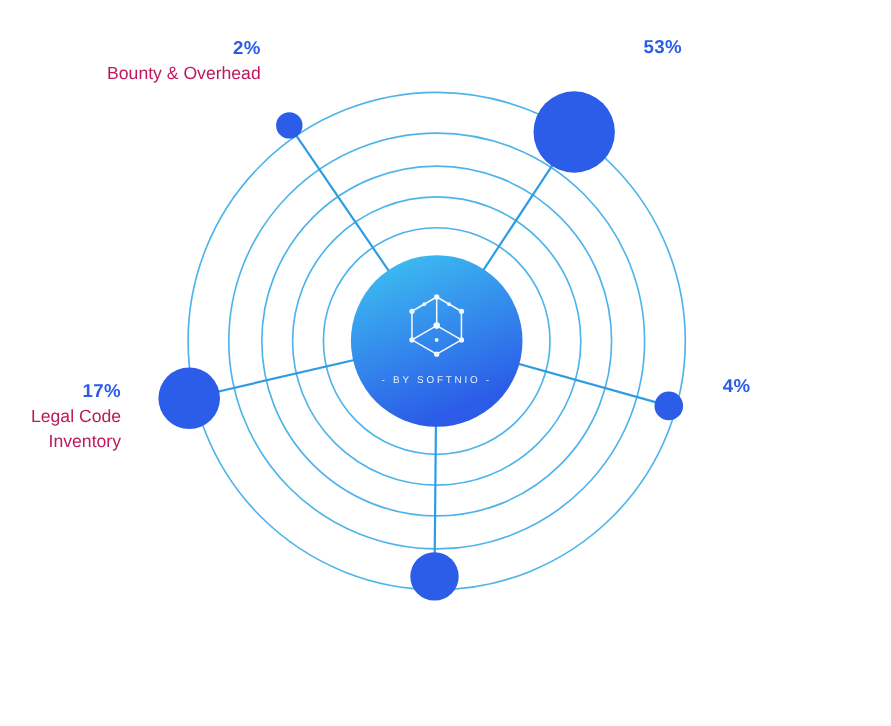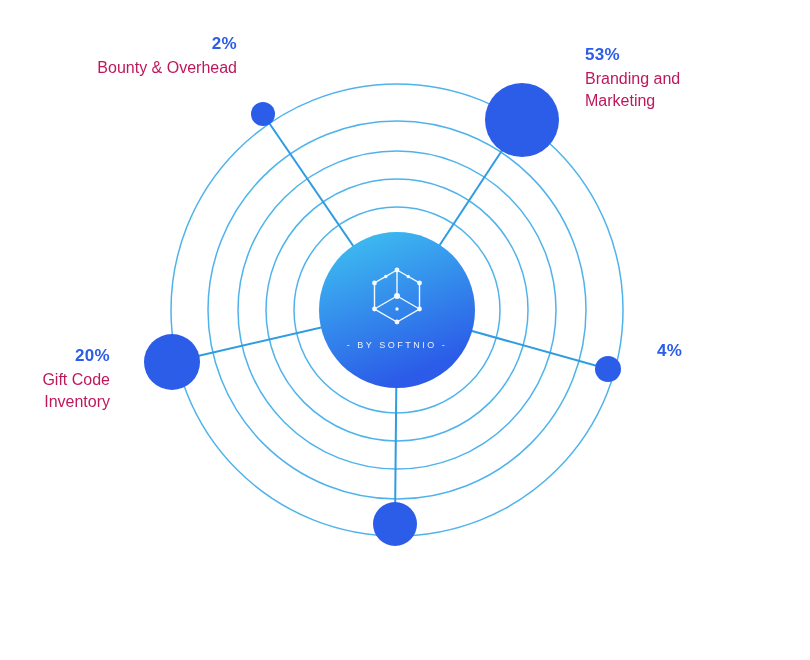--- a/index.html
+++ b/index.html
@@ -101,30 +101,28 @@
 
       <text x="397" y="348" text-anchor="middle" font-size="9" letter-spacing="2.5" fill="#ffffff" opacity="0.9" font-family="Liberation Sans, sans-serif">- BY SOFTNIO -</text>
     </g>
   </svg>
 
   <div class="label-block align-right" style="left:37px; top:33px; width:200px;">
     <div class="pct">2%</div>
     <div class="label">Bounty &amp; Overhead</div>
   </div>
 
-  <div class="label-block align-left" style="left:585px; top:32px; width:190px;margin-top:12px;">
+  <div class="label-block align-left" style="left:585px; top:32px; width:190px;">
     <div class="pct">53%</div>
-    <div class="label">Branding and
-Marketing</div>
   </div>
 
   <div class="label-block align-left" style="left:657px; top:340px; width:150px;">
     <div class="pct">4%</div>
   </div>
 
 
   <div class="label-block align-right" style="left:0px; top:345px; width:110px;">
-    <div class="pct">20%</div>
-    <div class="label">Gift Code
+    <div class="pct">17%</div>
+    <div class="label">Legal Code
 Inventory</div>
   </div>
 
 </div>
 
 </body></html>

